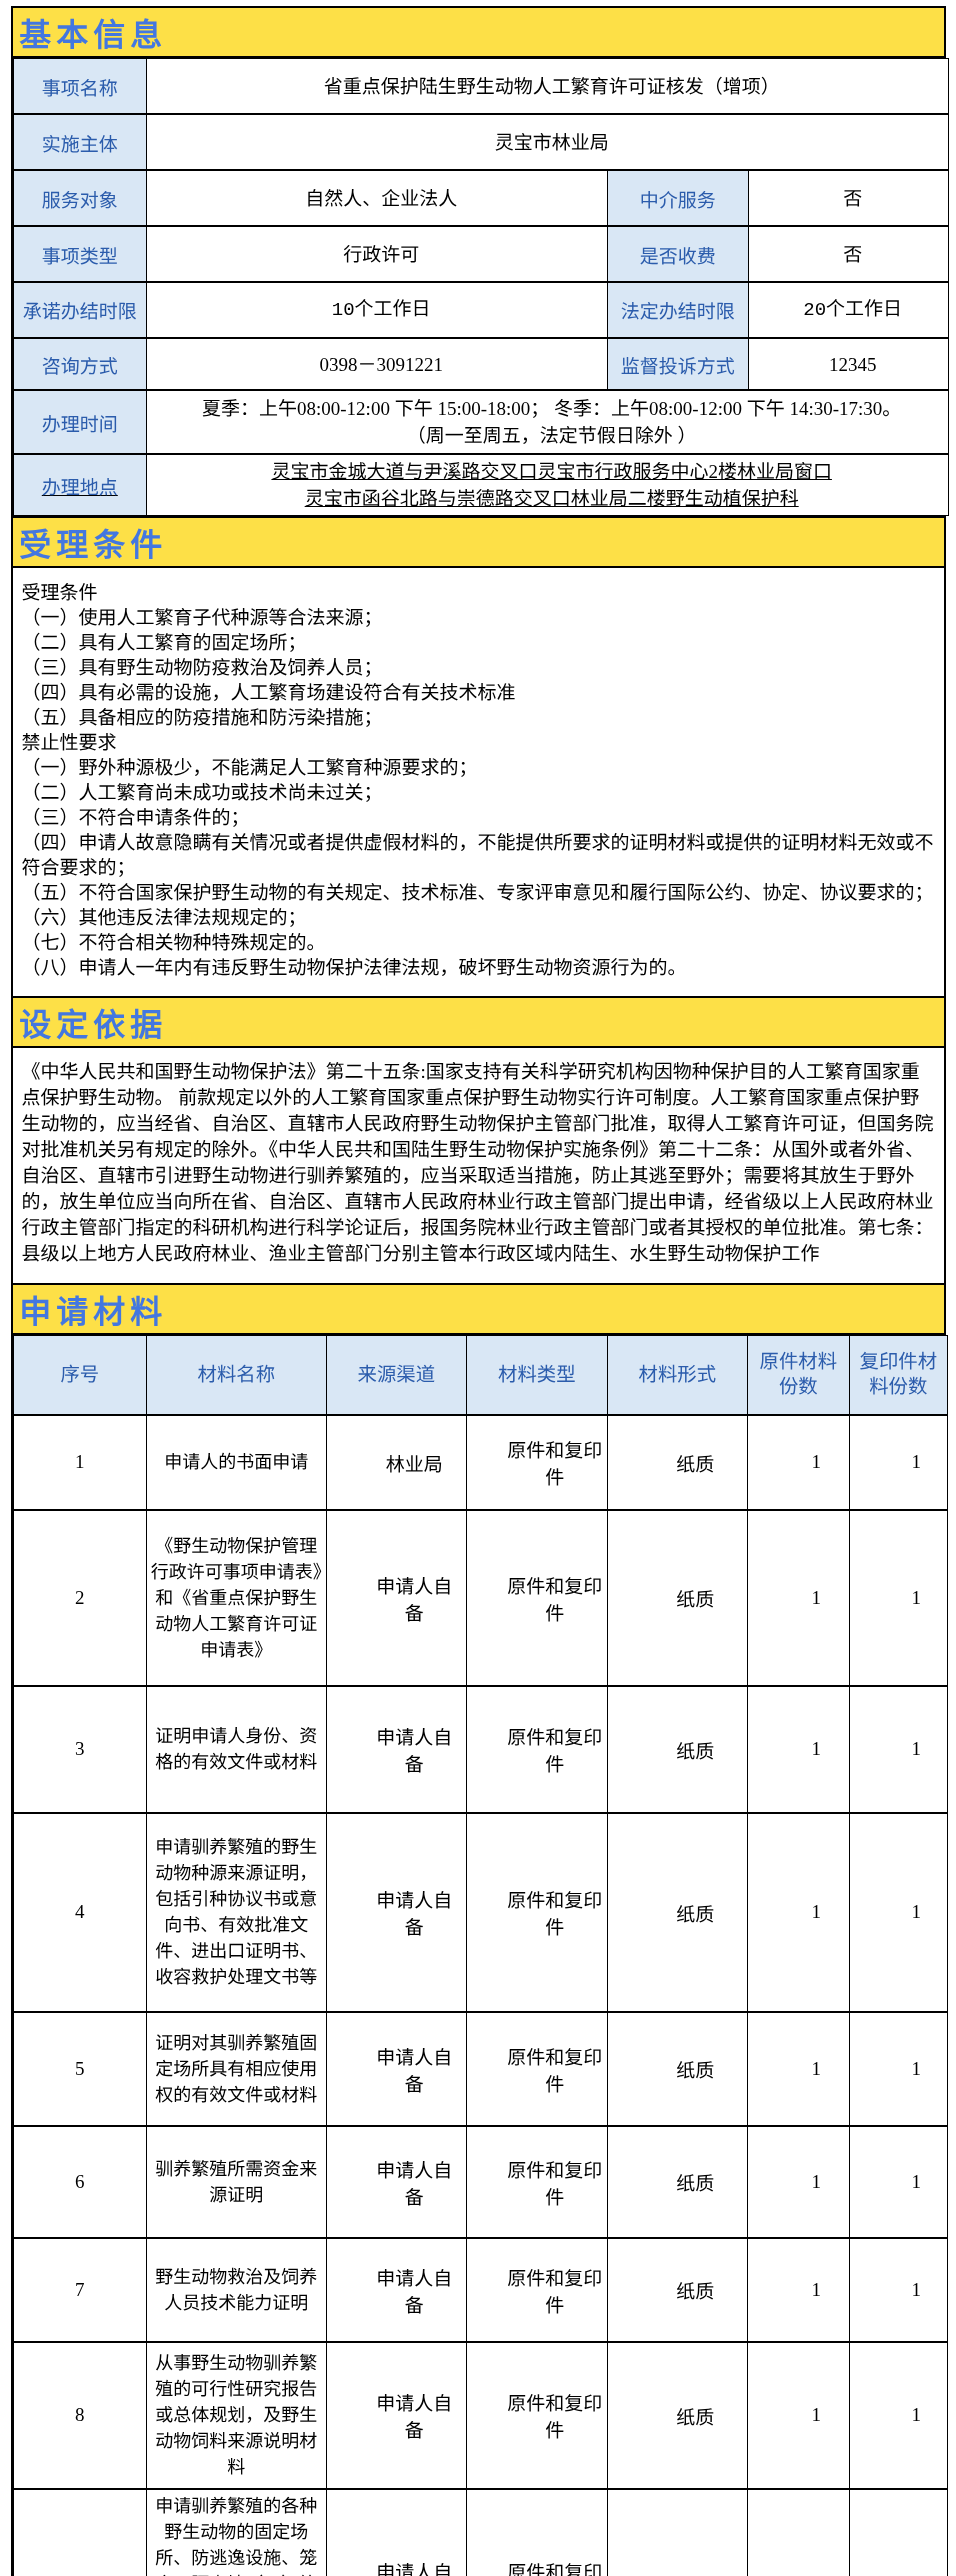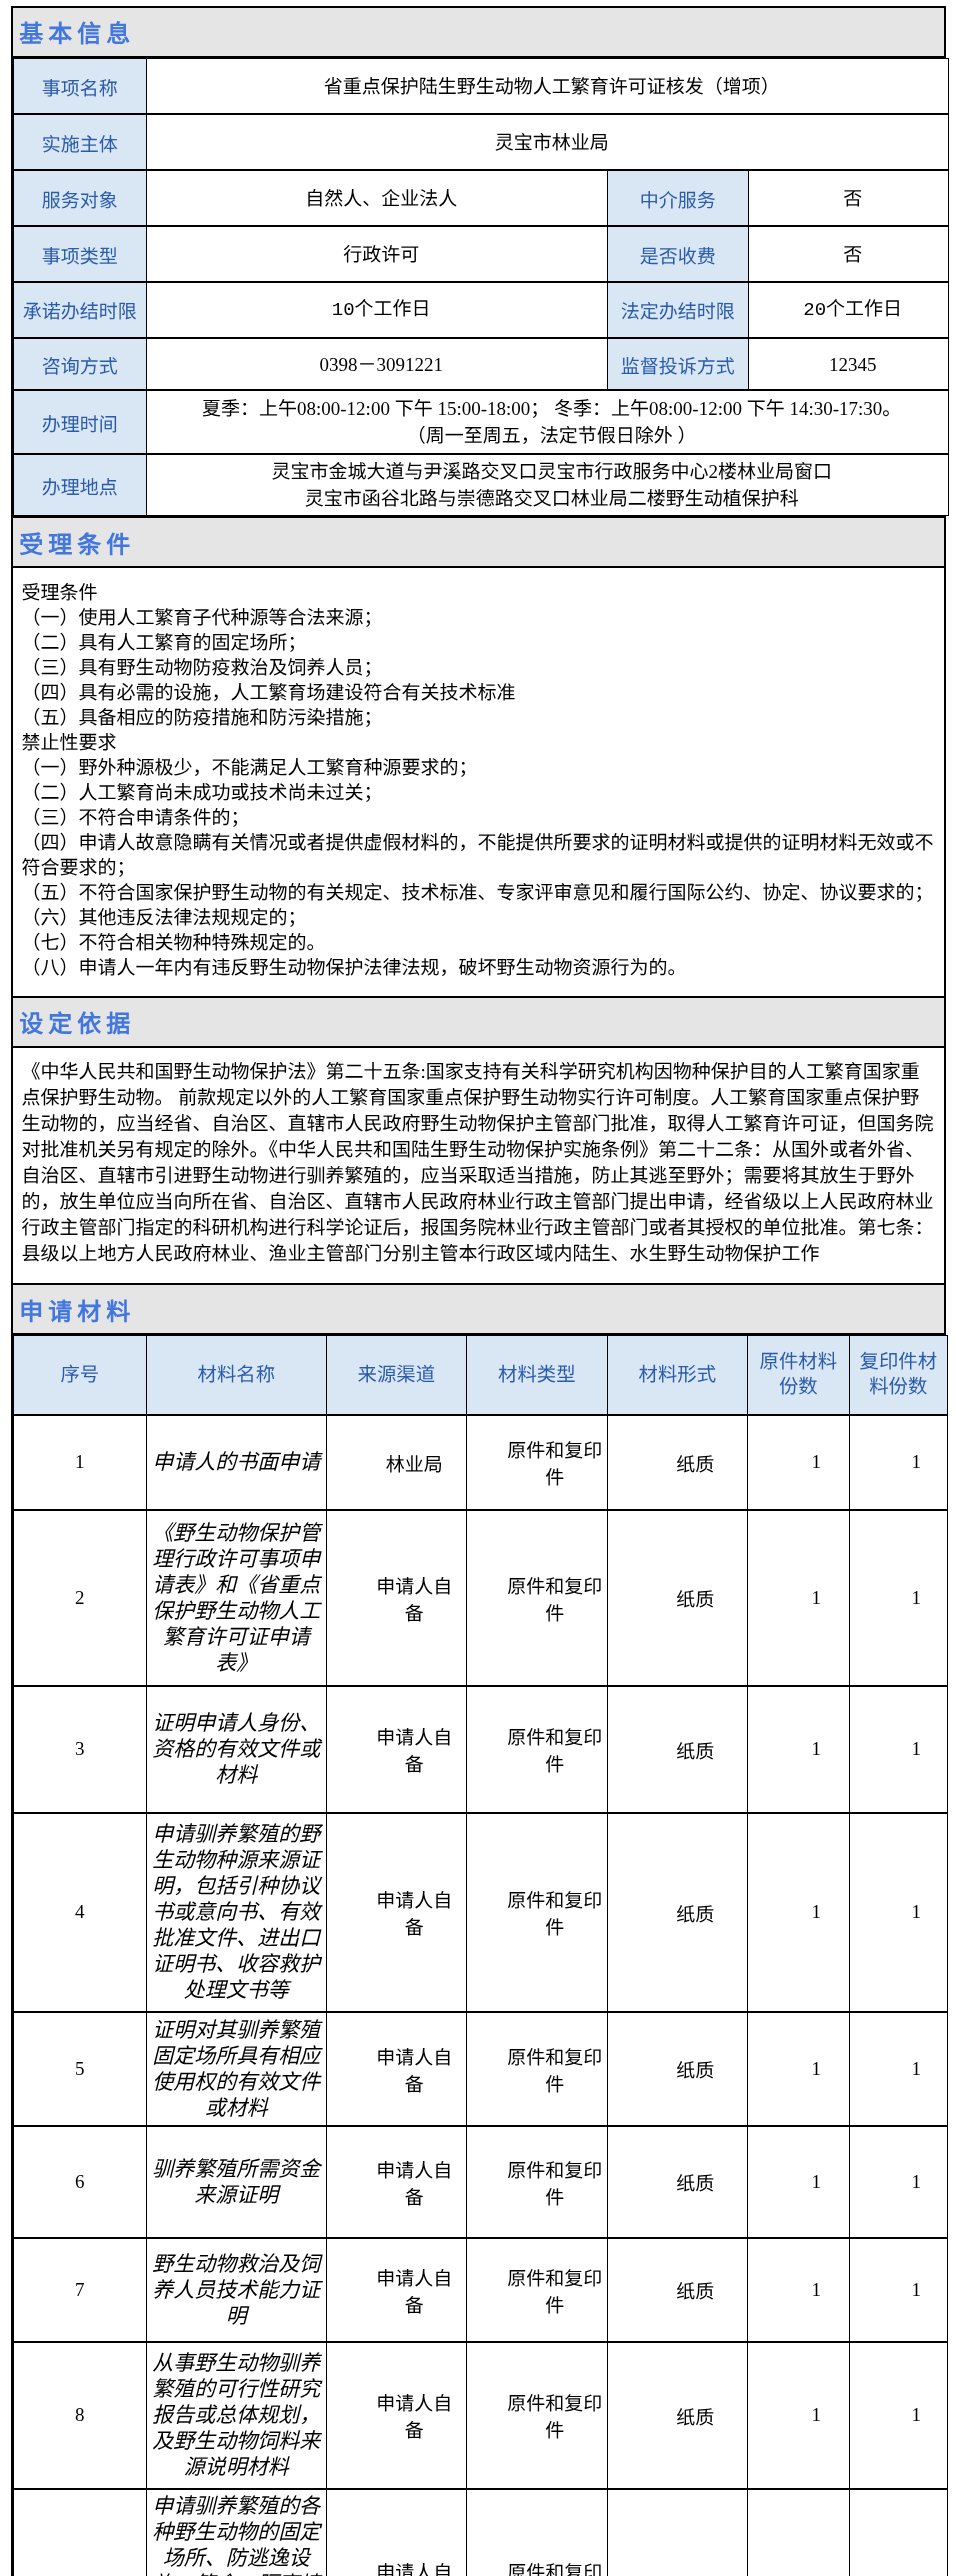--- a/index.html
+++ b/index.html
@@ -10,22 +10,22 @@
     --c-page:#FFFFFF;
   }
   html,body{margin:0;padding:0;background:var(--c-page);}
   body{width:957px;font-family:"Liberation Serif","DejaVu Serif",serif;color:#000;}
   .doc{margin:5.8px 10.8px 8.6px;border:2.2px solid var(--c-border);}
   .sec-h{
     display:flex;align-items:center;
     height:48px;padding-left:6.5px;
     border-bottom:2.2px solid var(--c-border);
     font-family:"Liberation Sans","DejaVu Sans",sans-serif;
-    font-weight:700;font-size:24px;letter-spacing:5px;
-    color:var(--c-title);background:#e5e5e5;
+    font-weight:700;font-size:32px;letter-spacing:5px;
+    color:var(--c-title);background:#fde047;
   }
   .sec-h.mid{border-top:2.9px solid var(--c-border);}
   table{width:100%;border-collapse:collapse;table-layout:fixed;}
   td,th{
     border:1.4px solid var(--c-border);
     text-align:center;vertical-align:middle;
     padding:2.9px 4.3px;background:#fff;
     word-break:break-all;
   }
   tr + tr > td, tr + tr > th{border-top:2.9px solid var(--c-border);}
@@ -37,21 +37,21 @@
     font-size:19px;line-height:25px;
     text-align:left;background:#fff;
   }
   .basis-body{line-height:26px;}
   .mat-h{
     background:var(--c-lbg);color:var(--c-ltext);
     font-weight:400;font-size:19.4px;line-height:24.5px;height:72px;
   }
   .mat-no{font-size:19px;}
   .mat-cell{font-size:19px;padding-left:40px;}
-  .mat-name{font-size:21px;line-height:26px;padding:2.9px 3.6px;font-style:italic;}
+  .mat-name{font-size:18px;line-height:26px;padding:2.9px 3.6px;}
 </style>
 </head>
 <body>
 
 <div class="doc">
 
   <div class="sec-h">基本信息</div>
   <table>
     <colgroup>
       <col style="width:133px">
@@ -89,21 +89,21 @@
         <tr style="height: 52px; margin-top: 44px;">
           <th class="label-cell">咨询方式</th>
           <td class="value-cell">0398－3091221</td>
           <th class="label-cell">监督投诉方式</th>
           <td class="value-cell">12345</td>
         </tr>
         <tr style="height: 64px;">
           <th class="label-cell">办理时间</th>
           <td class="value-cell" colspan="3">夏季：上午08:00-12:00 下午 15:00-18:00； 冬季：上午08:00-12:00 下午 14:30-17:30。<br>（周一至周五，法定节假日除外 ）</td>
         </tr>
-        <tr style="height: 46px;">
+        <tr style="height: 46px; text-decoration: underline;">
           <th class="label-cell">办理地点</th>
           <td class="value-cell" colspan="3">灵宝市金城大道与尹溪路交叉口灵宝市行政服务中心2楼林业局窗口<br>灵宝市函谷北路与崇德路交叉口林业局二楼野生动植保护科</td>
         </tr>
       </tbody>
   </table>
 
   <div class="sec-h mid">受理条件</div>
   <div class="text-body">受理条件<br>（一）使用人工繁育子代种源等合法来源；<br>（二）具有人工繁育的固定场所；<br>（三）具有野生动物防疫救治及饲养人员；<br>（四）具有必需的设施，人工繁育场建设符合有关技术标准<br>（五）具备相应的防疫措施和防污染措施；<br>禁止性要求<br>（一）野外种源极少，不能满足人工繁育种源要求的；<br>（二）人工繁育尚未成功或技术尚未过关；<br>（三）不符合申请条件的；<br>（四）申请人故意隐瞒有关情况或者提供虚假材料的，不能提供所要求的证明材料或提供的证明材料无效或不符合要求的；<br>（五）不符合国家保护野生动物的有关规定、技术标准、专家评审意见和履行国际公约、协定、协议要求的；<br>（六）其他违反法律法规规定的；<br>（七）不符合相关物种特殊规定的。<br>（八）申请人一年内有违反野生动物保护法律法规，破坏野生动物资源行为的。</div>
 
   <div class="sec-h mid">设定依据</div>

